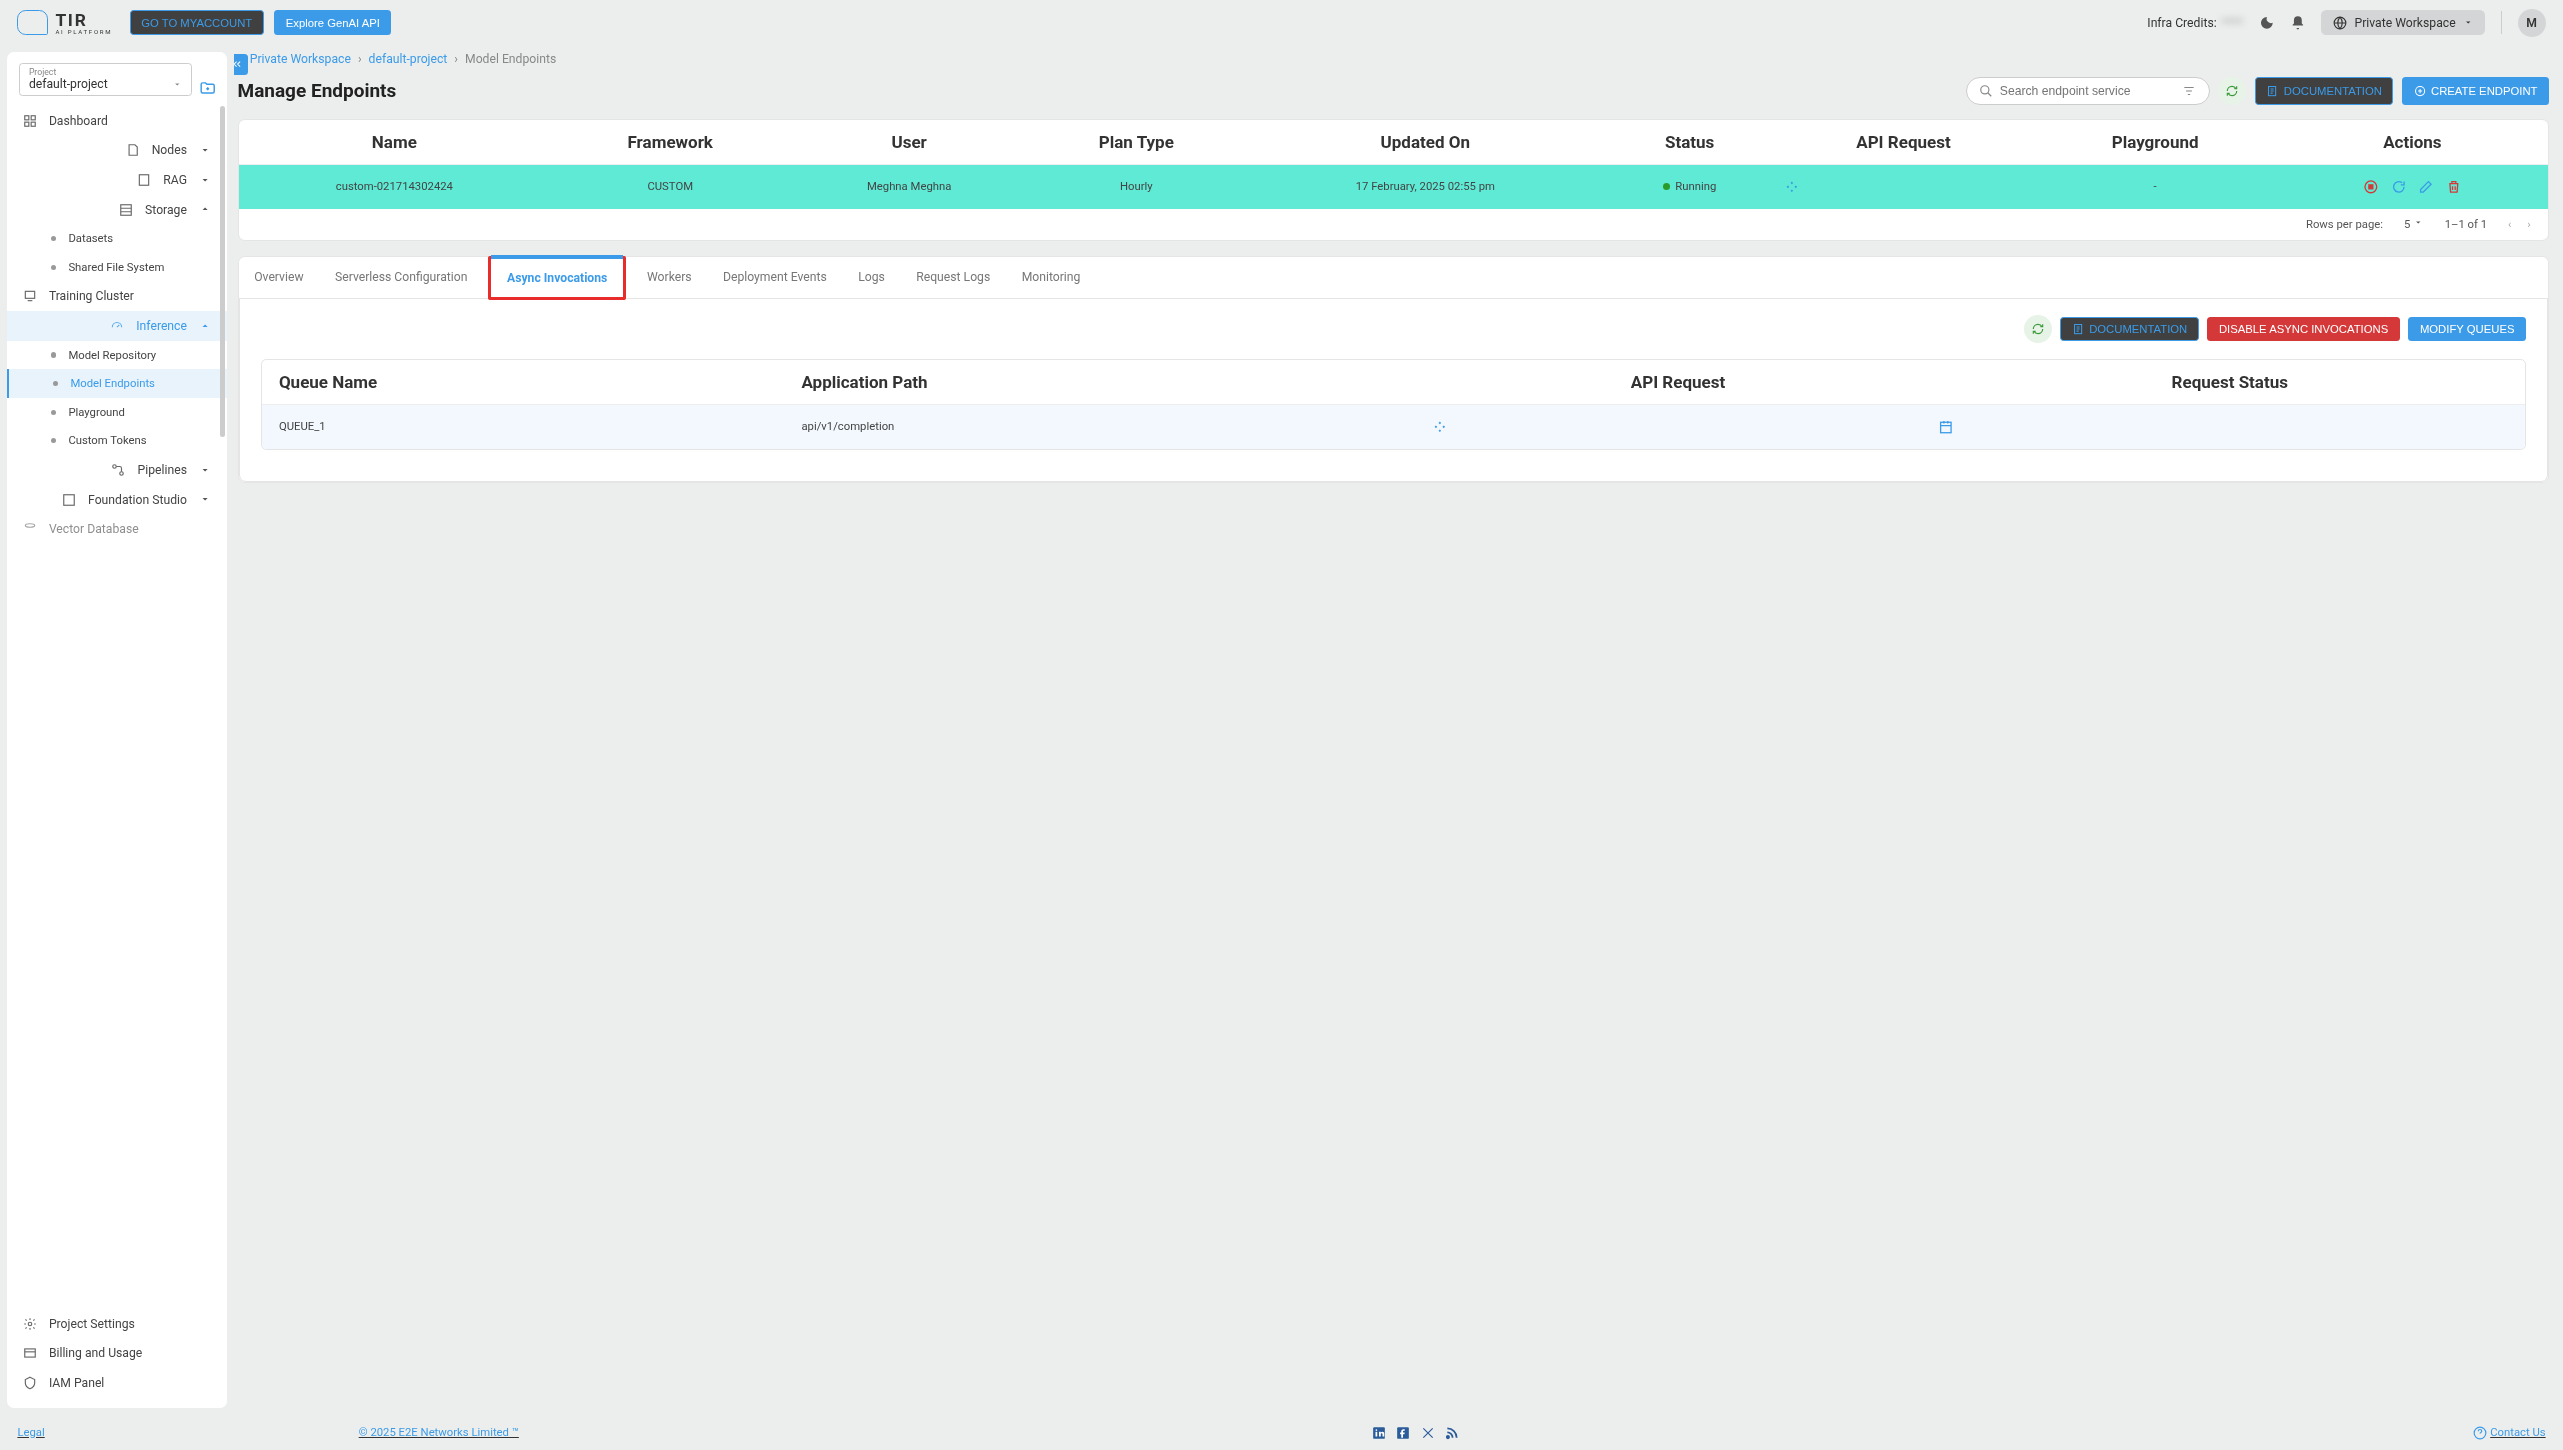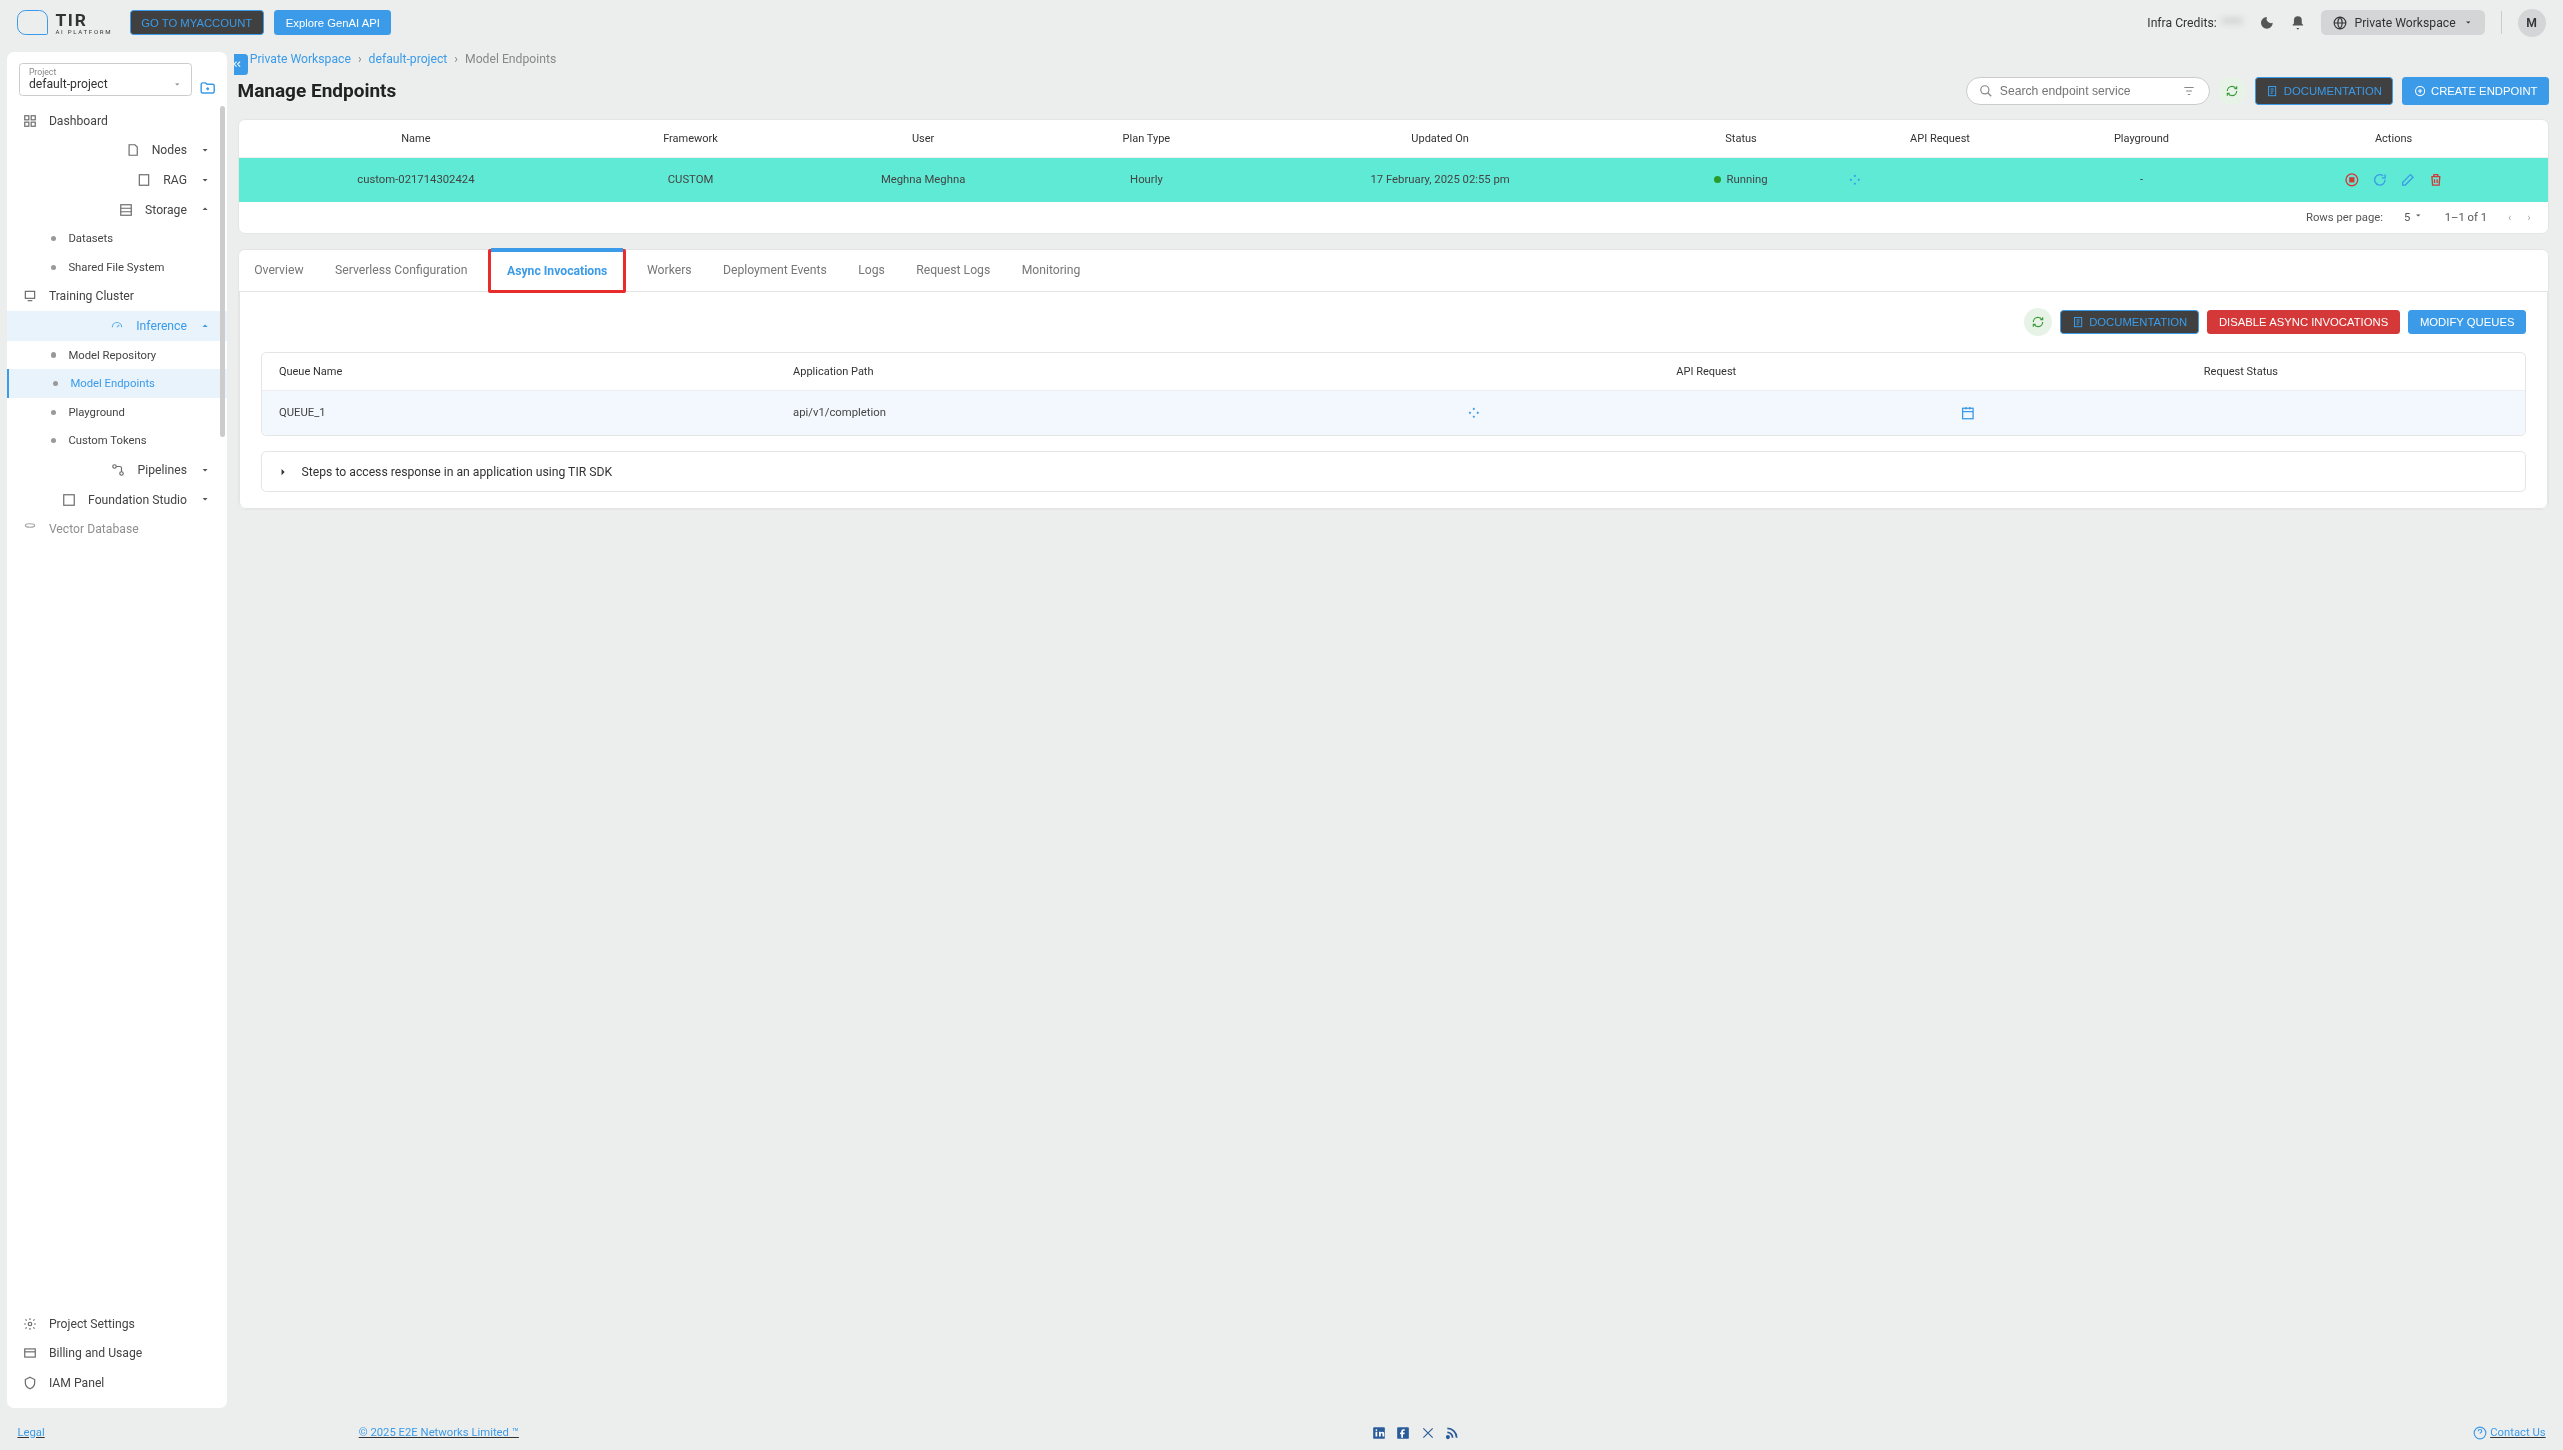--- a/index.html
+++ b/index.html
@@ -49,21 +49,21 @@
 .breadcrumb a { color: #3b9be8; text-decoration: none; }
 .page-head { display: flex; align-items: center; justify-content: space-between; margin-bottom: 14px; }
 .page-title { font-size: 19px; font-weight: 700; color: #222; }
 .page-actions { display: flex; gap: 8.7px; }
 .search-box { border: 0.9px solid #ccc; border-radius: 17.4px; padding: 6.1px 12.2px; display: flex; align-items: center; gap: 7px; width: 244px; background: #fff; }
 .search-box input { border: none; outline: none; flex: 1; font-size: 12.2px; }
 .refresh-circle { width: 28px; height: 28px; border-radius: 50%; background: #e8f3e8; color: #3a9a3a; display: flex; align-items: center; justify-content: center; cursor: pointer; }
 
 .card { background: #fff; border-radius: 7px; border: 0.9px solid #e5e5e5; margin-bottom: 15.7px; }
 table { width: 100%; border-collapse: collapse; }
-th { text-align: center; padding: 12.2px 10.5px; font-size: 11px; font-weight: 400; color: #333; border-bottom: 0.9px solid #eee; }
+th { text-align: center; padding: 12.2px 10.5px; font-size: 17px; font-weight: 700; color: #333; border-bottom: 0.9px solid #eee; }
 td { text-align: center; padding: 14px 10.5px; font-size: 11.3px; color: #444; }
 tr.data-row { background: #5eead4; }
 .status-dot { width: 7px; height: 7px; background: #2a9a2a; border-radius: 50%; display: inline-block; margin-right: 5.2px; }
 .action-icons { display: flex; gap: 12.2px; justify-content: center; align-items: center; color: #3b9be8; }
 .action-icons .stop { color: #d43838; }
 .action-icons .del { color: #d43838; }
 .pagination { display: flex; justify-content: flex-end; align-items: center; gap: 21px; padding: 8.7px 17.4px; font-size: 11.3px; color: #555; }
 .pagination .arrows { display: flex; gap: 15.7px; color: #aaa; }
 
 .tabs { display: flex; border-bottom: 0.9px solid #e5e5e5; background: #fff; border-radius: 7px 7px 0 0; }
@@ -458,26 +458,20 @@
               <td>
                     <svg width="15.7" height="15.7" viewBox="0 0 24 24" fill="none" stroke="#3b9be8" stroke-width="2">
                       <rect x="4" y="5" width="16" height="16"></rect>
                       <path d="M4 10h16M9 3v4M15 3v4"></path>
                     </svg>
                   </td>
             </tr>
               </tbody>
           </table>
         </div>
-        <div class="expand-panel">
-          <svg width="12.2" height="12.2" viewBox="0 0 24 24" fill="currentColor">
-              <path d="M9 6l6 6-6 6z"></path>
-            </svg>
-          <span>Steps to access response in an application using TIR SDK</span>
-        </div>
       </div>
     </div>
   </div>
 </div>
 
 <div class="footer">
   <a href="#">Legal</a>
   <div class="footer-center">© 2025 E2E Networks Limited ™</div>
   <div class="social">
     <span>

